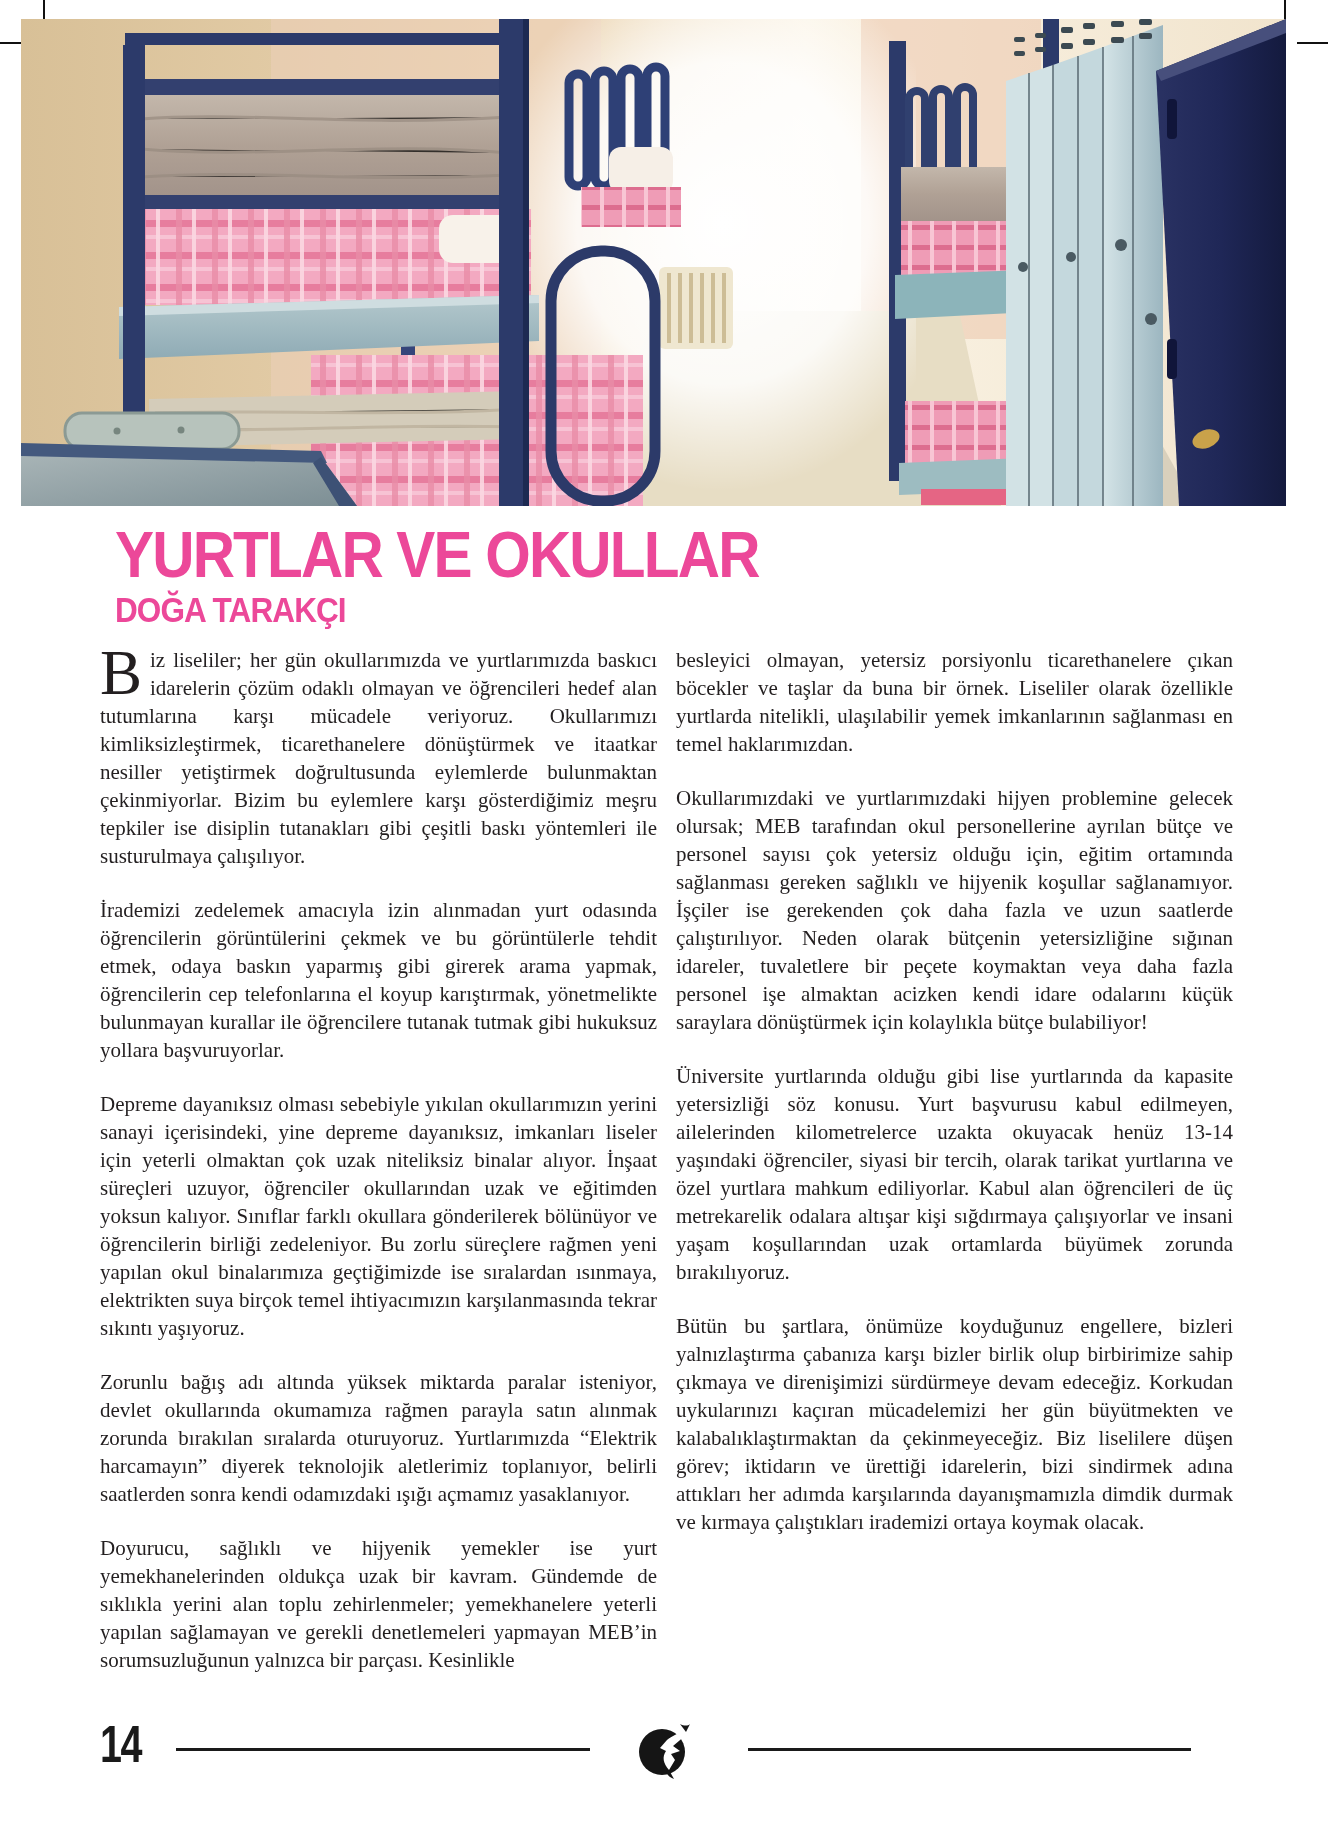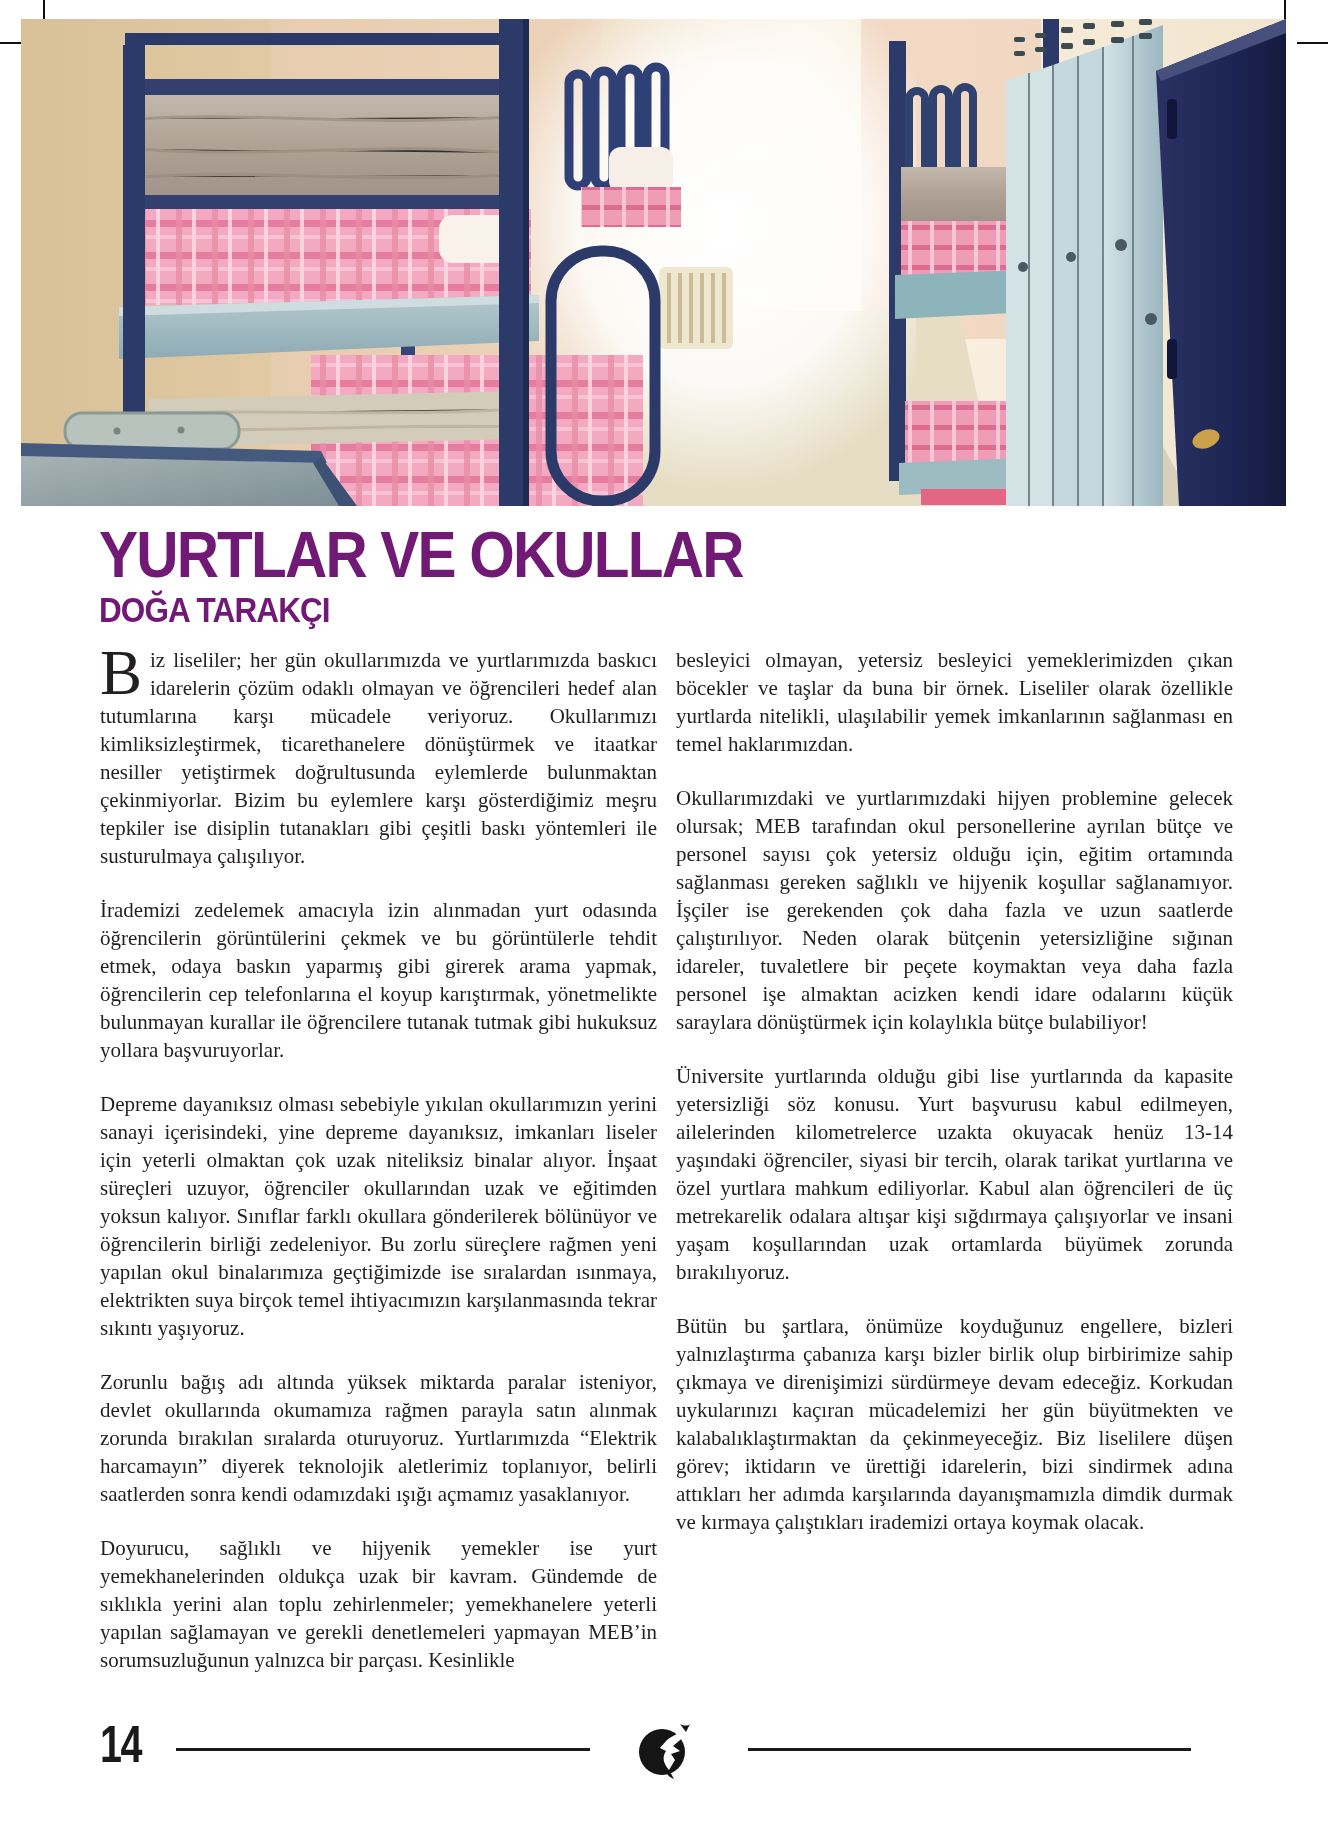--- a/index.html
+++ b/index.html
@@ -10,21 +10,21 @@
   
   .crop{position:absolute;background:#111;}
   .crop.v{width:2px;height:31px;}
   .crop.h{width:31px;height:2px;}
   
   .photo{
     position:absolute;left:21px;top:19px;width:1265px;height:487px;overflow:hidden;
   }
   .photo svg{display:block;width:100%;height:100%;}
   
-  .title-block{position:absolute;left:99px;top:522px;color:#701a75;}
+  .title-block{position:absolute;left:115px;top:522px;color:#ec4899;}
   .title-block h1{
     margin:0;font-family:"Liberation Sans",sans-serif;font-weight:bold;
     font-size:65px;line-height:1.02;letter-spacing:-2px;
     transform:scaleX(0.90);transform-origin:left top;white-space:nowrap;
   }
   .title-block h2{
     margin:4px 0 0;font-family:"Liberation Sans",sans-serif;font-weight:bold;
     font-size:35px;line-height:1;letter-spacing:-1px;
     transform:scaleX(0.90);transform-origin:left top;white-space:nowrap;
   }
@@ -244,21 +244,21 @@
 
 <div class="columns">
   <div class="col">
     <p><span class="dropcap">B</span><span>iz liseliler; her gün okullarımızda ve yurtlarımızda baskıcı idarelerin çözüm odaklı olmayan ve öğrencileri hedef alan tutumlarına karşı mücadele veriyoruz. Okullarımızı kimliksizleştirmek, ticarethanelere dönüştürmek ve itaatkar nesiller yetiştirmek doğrultusunda eylemlerde bulunmaktan çekinmiyorlar. Bizim bu eylemlere karşı gösterdiğimiz meşru tepkiler ise disiplin tutanakları gibi çeşitli baskı yöntemleri ile susturulmaya çalışılıyor.</span></p>
     <p>İrademizi zedelemek amacıyla izin alınmadan yurt odasında öğrencilerin görüntülerini çekmek ve bu görüntülerle tehdit etmek, odaya baskın yaparmış gibi girerek arama yapmak, öğrencilerin cep telefonlarına el koyup karıştırmak, yönetmelikte bulunmayan kurallar ile öğrencilere tutanak tutmak gibi hukuksuz yollara başvuruyorlar.</p>
     <p>Depreme dayanıksız olması sebebiyle yıkılan okullarımızın yerini sanayi içerisindeki, yine depreme dayanıksız, imkanları liseler için yeterli olmaktan çok uzak niteliksiz binalar alıyor. İnşaat süreçleri uzuyor, öğrenciler okullarından uzak ve eğitimden yoksun kalıyor. Sınıflar farklı okullara gönderilerek bölünüyor ve öğrencilerin birliği zedeleniyor. Bu zorlu süreçlere rağmen yeni yapılan okul binalarımıza geçtiğimizde ise sıralardan ısınmaya, elektrikten suya birçok temel ihtiyacımızın karşılanmasında tekrar sıkıntı yaşıyoruz.</p>
     <p>Zorunlu bağış adı altında yüksek miktarda paralar isteniyor, devlet okullarında okumamıza rağmen parayla satın alınmak zorunda bırakılan sıralarda oturuyoruz. Yurtlarımızda “Elektrik harcamayın” diyerek teknolojik aletlerimiz toplanıyor, belirli saatlerden sonra kendi odamızdaki ışığı açmamız yasaklanıyor.</p>
     <p>Doyurucu, sağlıklı ve hijyenik yemekler ise yurt yemekhanelerinden oldukça uzak bir kavram. Gündemde de sıklıkla yerini alan toplu zehirlenmeler; yemekhanelere yeterli yapılan sağlamayan ve gerekli denetlemeleri yapmayan MEB’in sorumsuzluğunun yalnızca bir parçası. Kesinlikle</p>
   </div>
   <div class="col">
-    <p>besleyici olmayan, yetersiz besleyici yemeklerimizden çıkan böcekler ve taşlar da buna bir örnek. Liseliler olarak özellikle yurtlarda nitelikli, ulaşılabilir yemek imkanlarının sağlanması en temel haklarımızdan.</p>
+    <p>besleyici olmayan, yetersiz porsiyonlu ticarethanelere çıkan böcekler ve taşlar da buna bir örnek. Liseliler olarak özellikle yurtlarda nitelikli, ulaşılabilir yemek imkanlarının sağlanması en temel haklarımızdan.</p>
     <p>Okullarımızdaki ve yurtlarımızdaki hijyen problemine gelecek olursak; MEB tarafından okul personellerine ayrılan bütçe ve personel sayısı çok yetersiz olduğu için, eğitim ortamında sağlanması gereken sağlıklı ve hijyenik koşullar sağlanamıyor. İşçiler ise gerekenden çok daha fazla ve uzun saatlerde çalıştırılıyor. Neden olarak bütçenin yetersizliğine sığınan idareler, tuvaletlere bir peçete koymaktan veya daha fazla personel işe almaktan acizken kendi idare odalarını küçük saraylara dönüştürmek için kolaylıkla bütçe bulabiliyor!</p>
     <p>Üniversite yurtlarında olduğu gibi lise yurtlarında da kapasite yetersizliği söz konusu. Yurt başvurusu kabul edilmeyen, ailelerinden kilometrelerce uzakta okuyacak henüz 13-14 yaşındaki öğrenciler, siyasi bir tercih, olarak tarikat yurtlarına ve özel yurtlara mahkum ediliyorlar. Kabul alan öğrencileri de üç metrekarelik odalara altışar kişi sığdırmaya çalışıyorlar ve insani yaşam koşullarından uzak ortamlarda büyümek zorunda bırakılıyoruz.</p>
     <p>Bütün bu şartlara, önümüze koyduğunuz engellere, bizleri yalnızlaştırma çabanıza karşı bizler birlik olup birbirimize sahip çıkmaya ve direnişimizi sürdürmeye devam edeceğiz. Korkudan uykularınızı kaçıran mücadelemizi her gün büyütmekten ve kalabalıklaştırmaktan da çekinmeyeceğiz. Biz liselilere düşen görev; iktidarın ve ürettiği idarelerin, bizi sindirmek adına attıkları her adımda karşılarında dayanışmamızla dimdik durmak ve kırmaya çalıştıkları irademizi ortaya koymak olacak.</p>
   </div>
 </div>
 
 <p class="page-num">14</p>
 <div class="rule left"></div>
 <div class="rule right"></div>
 <div class="logo">

